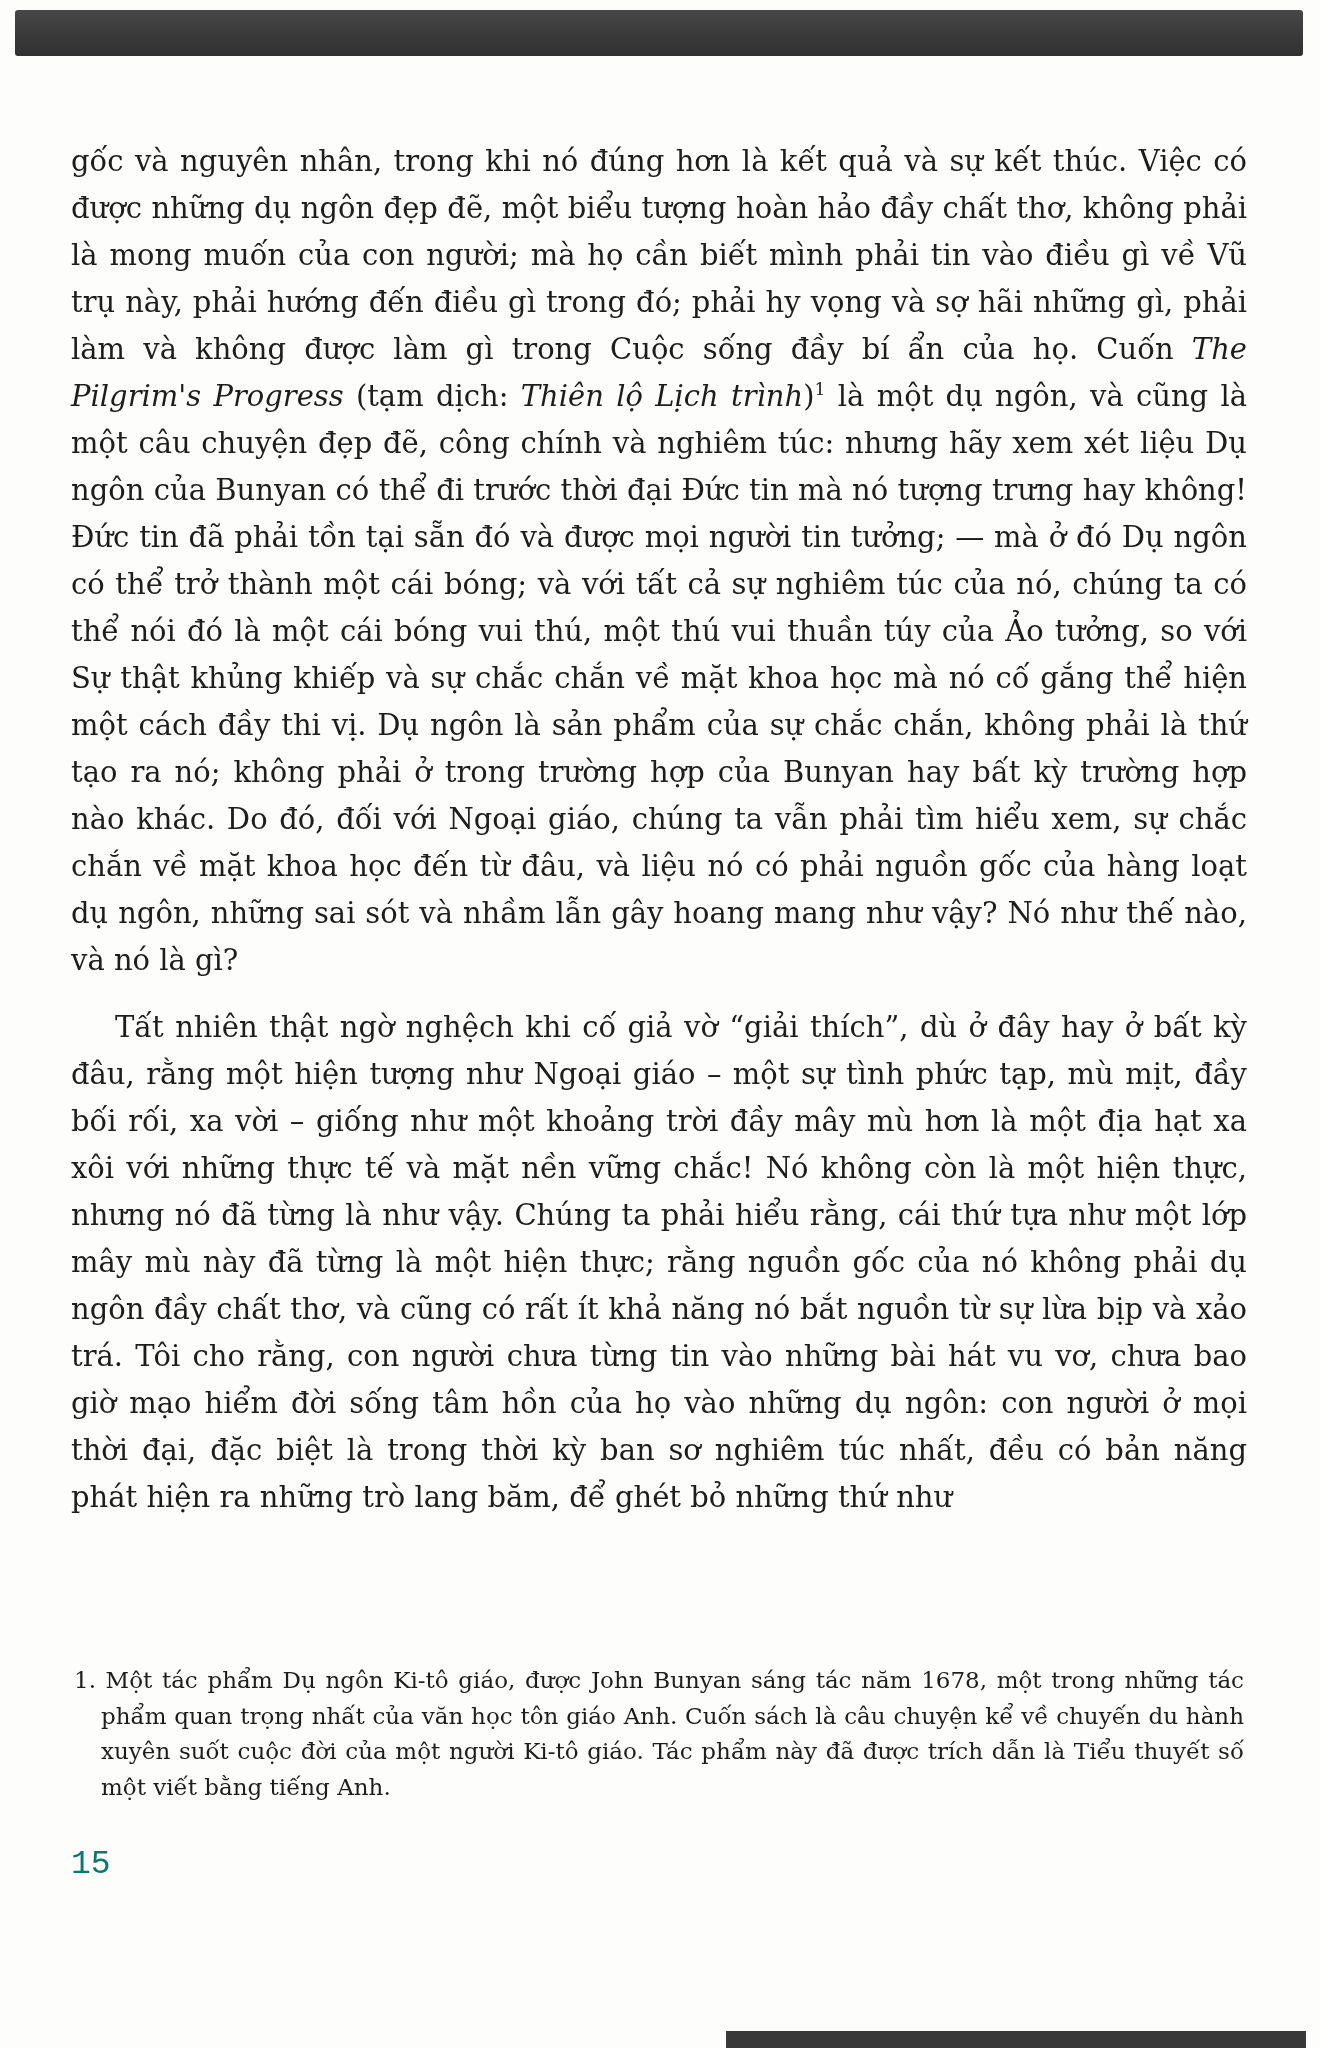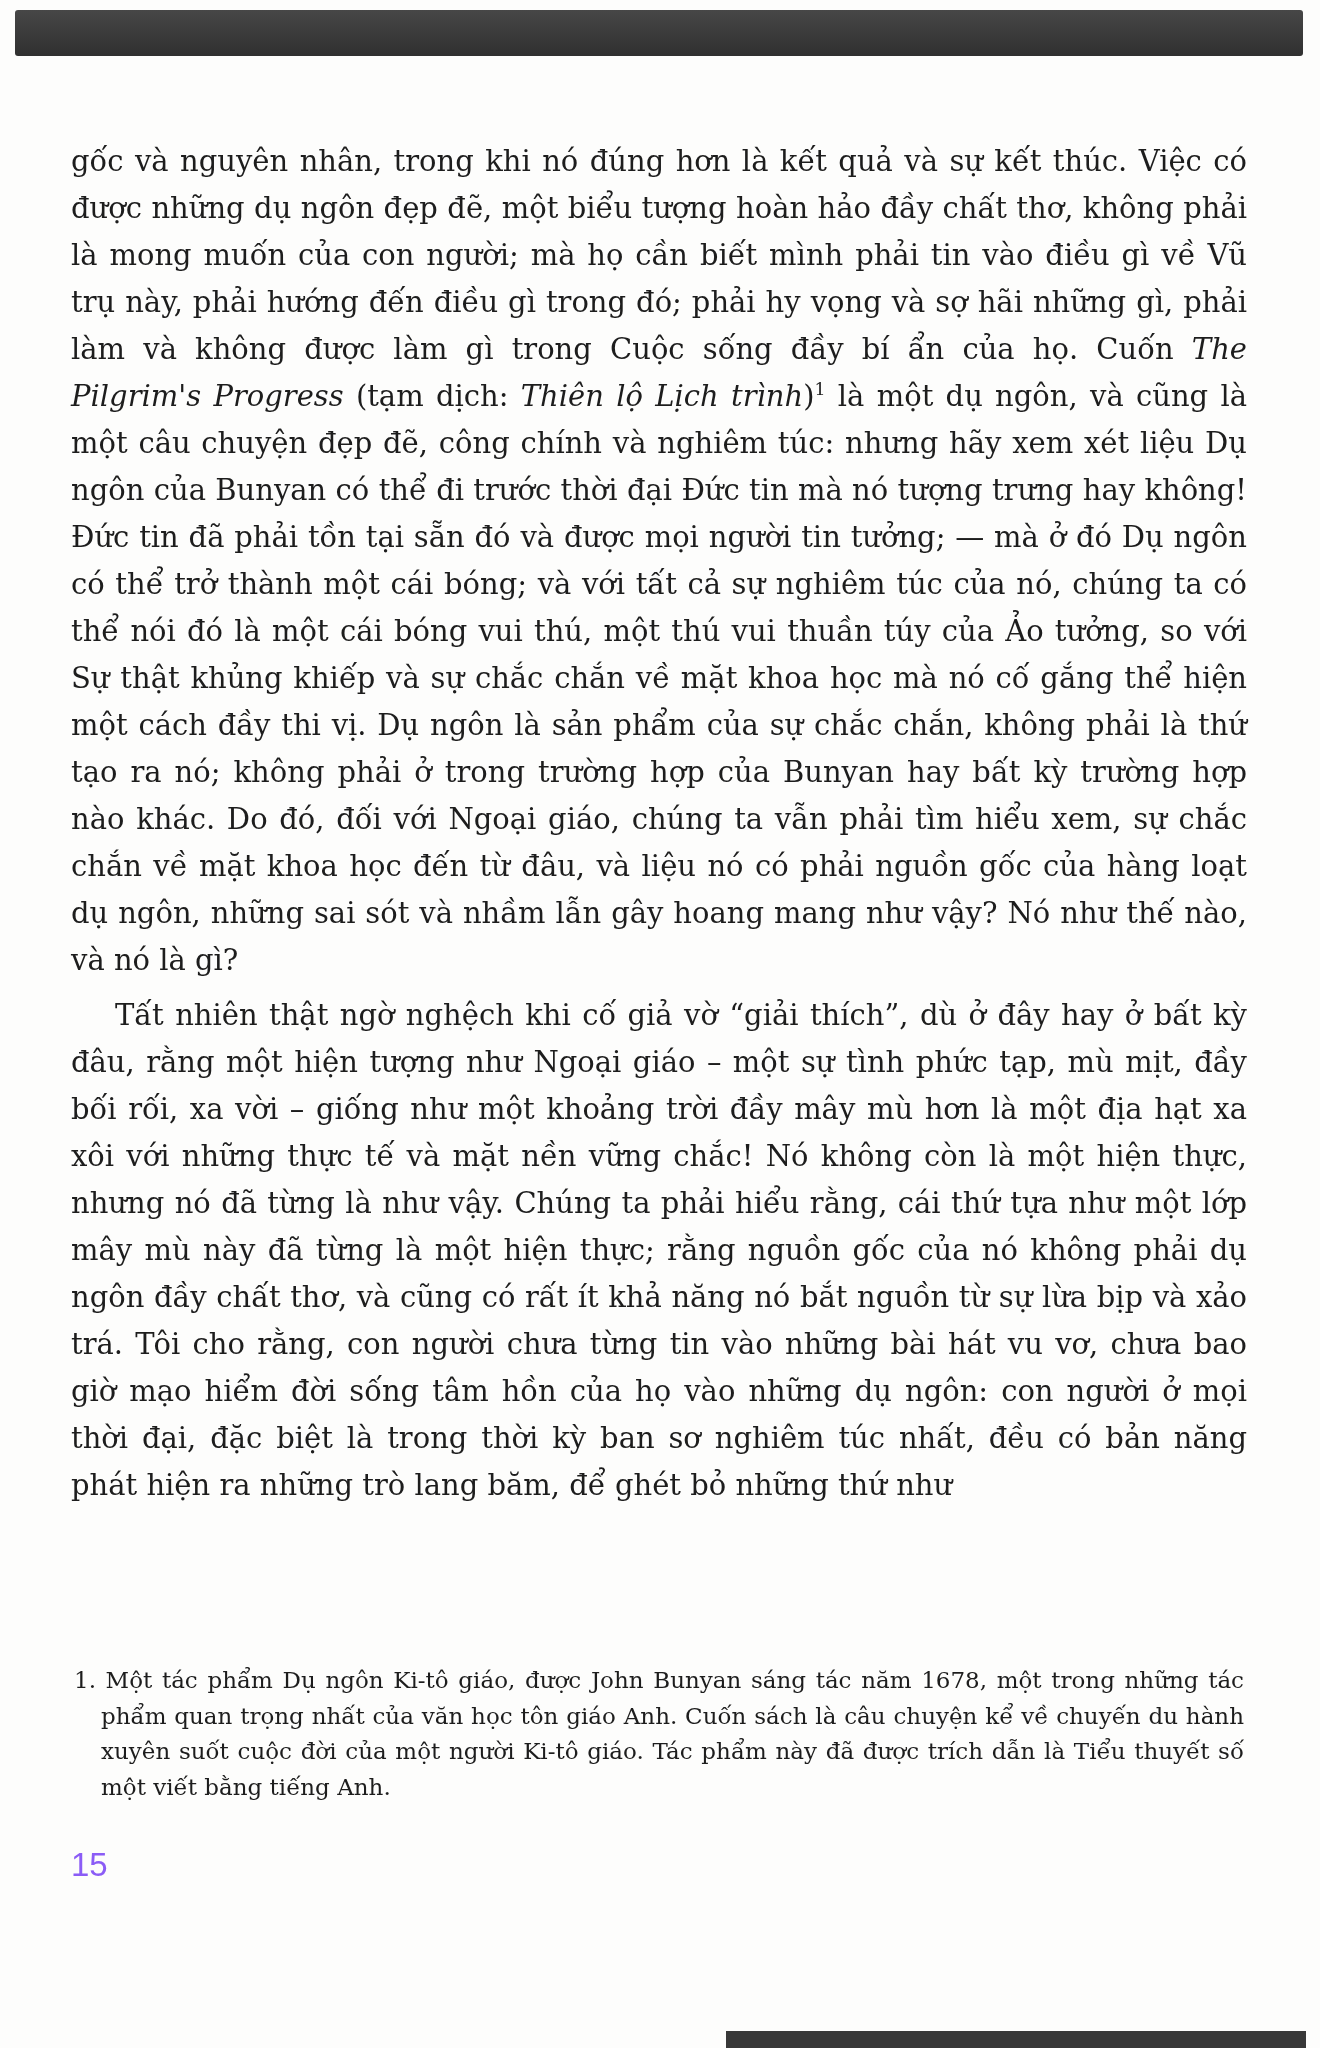--- a/index.html
+++ b/index.html
@@ -32,21 +32,21 @@
   .text-block {
     position: absolute;
     left: 71px;
     top: 138px;
     width: 1176px;
     font-size: 29px;
     line-height: 47px;
     text-align: justify;
   }
   .para { margin: 0; }
-  .para.indented { margin-top: 8px; text-indent: 44px; }
+  .para.indented { margin-top: 20px; text-indent: 44px; }
   .italic-title { font-style: italic; }
   .fn-ref {
     font-size: 60%;
     vertical-align: super;
     line-height: 0;
   }
   .footnote-block {
     position: absolute;
     left: 71px;
     top: 1660px;
@@ -71,23 +71,23 @@
     align-items: baseline;
   }
   .footer-title {
     font-family: "DejaVu Sans", "Liberation Sans", sans-serif;
     font-weight: bold;
     font-size: 22px;
     letter-spacing: 0.3px;
     color: #141414;
   }
   .page-number {
-    font-family: Liberation Sans, sans-serif;
+    font-family: Liberation Mono, monospace;
     font-size: 33px;
-    color: #8b5cf6;
+    color: #0f766e;
   }
 </style>
 </head>
 <body>
 
 <div class="page">
 
   <div class="scan-bar-top"></div>
 
   <main class="text-block">

